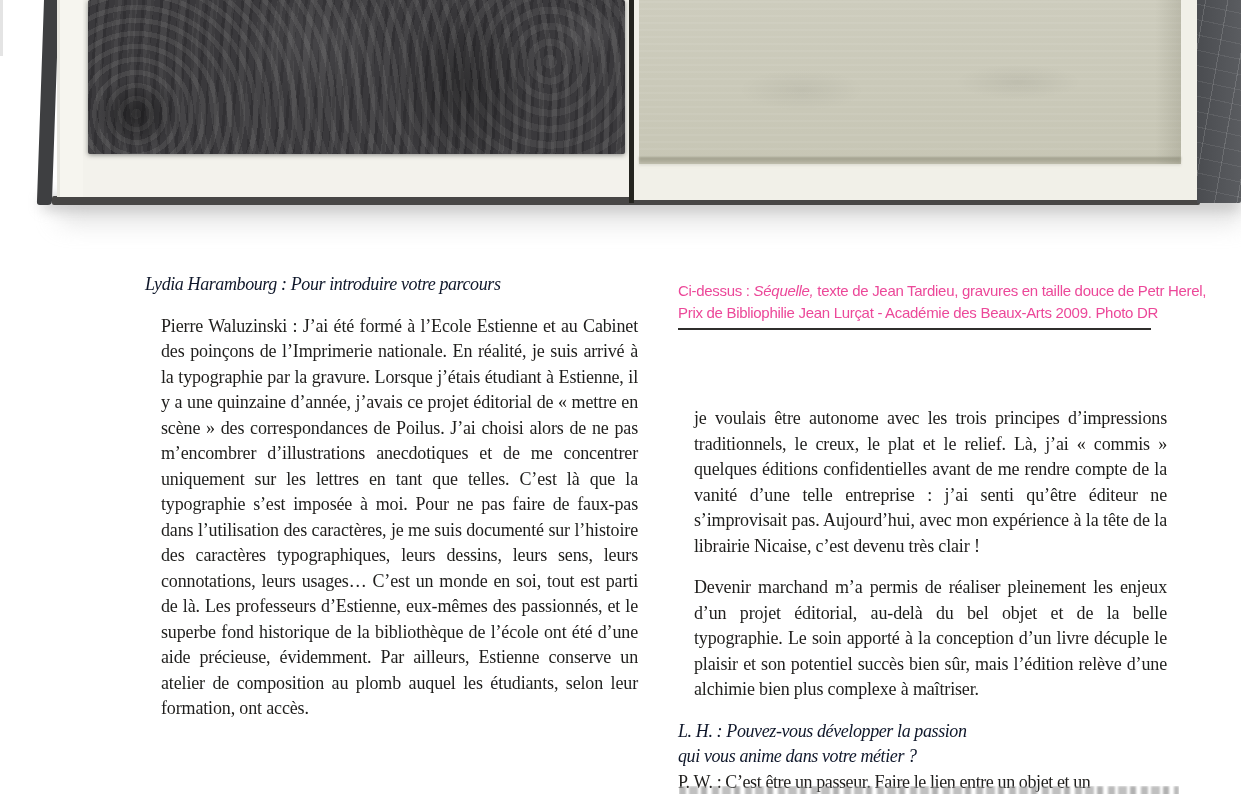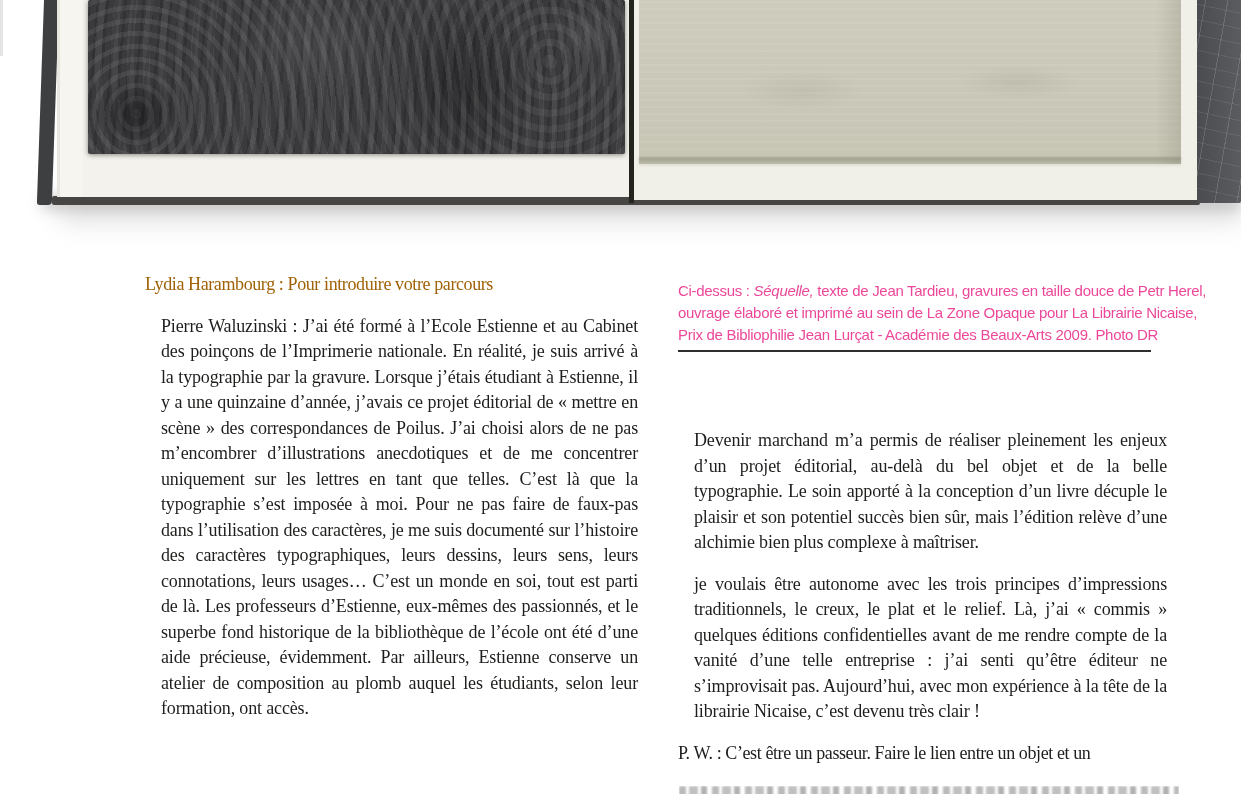--- a/index.html
+++ b/index.html
@@ -42,21 +42,21 @@
   .right-cover{left:1197px;top:0;width:44px;height:203px;border-radius:0 0 2px 0;
     background:
       repeating-linear-gradient(100deg, transparent 0 8px, rgba(255,255,255,.14) 8px 9px, transparent 9px 22px),
       repeating-linear-gradient(12deg, transparent 0 14px, rgba(255,255,255,.08) 14px 15px),
       linear-gradient(90deg,#4a4c50,#5a5c60);}
   
   .col{position:absolute;color:#1f1e1c;font-size:18px;line-height:25.5px;letter-spacing:-0.15px;}
   .col p{margin:16px;text-align:justify;}
   .col-left{left:145px;top:272px;width:509px;}
   .col-right{left:678px;top:280px;width:505px;}
-  .q-line{color:#a16207;white-space:nowrap;letter-spacing:-0.4px;}
+  .q-line{font-style:italic;color:#0f172a;white-space:nowrap;letter-spacing:-0.4px;}
   .caption{font-family:"Liberation Sans",sans-serif;font-size:15px;line-height:22px;
     color:#ec4899;letter-spacing:-0.3px;}
   .cap-line{white-space:nowrap;}
   .rule{border:0;margin:4px 0 0 0;width:473px;height:2px;background:#2f2e2c;}
   .rbody{margin-top:76px;}
   .q-block{margin-top:14px;}
   .pw-line{white-space:nowrap;letter-spacing:-0.4px;}
   .cutoff{position:absolute;left:679px;top:786px;width:500px;height:8px;overflow:hidden;}
   .cutoff-ink{width:100%;height:14px;filter:blur(1.1px);opacity:.75;
     background:repeating-linear-gradient(90deg,#a3a3a3 0 7px,transparent 7px 10px,#ababab 10px 19px,transparent 19px 22px,#989898 22px 28px,transparent 28px 33px);}
@@ -82,27 +82,30 @@
   </figure>
 
   <section class="col col-left">
     <div class="q-line">Lydia Harambourg : Pour introduire votre parcours</div>
     <p>Pierre Waluzinski : J’ai été formé à l’Ecole Estienne et au Cabinet des poinçons de l’Imprimerie nationale. En réalité, je suis arrivé à la typographie par la gravure. Lorsque j’étais étudiant à Estienne, il y a une quinzaine d’année, j’avais ce projet éditorial de « mettre en scène » des correspondances de Poilus. J’ai choisi alors de ne pas m’encombrer d’illustrations anecdotiques et de me concentrer uniquement sur les lettres en tant que telles. C’est là que la typographie s’est imposée à moi. Pour ne pas faire de faux-pas dans l’utilisation des caractères, je me suis documenté sur l’histoire des caractères typographiques, leurs dessins, leurs sens, leurs connotations, leurs usages… C’est un monde en soi, tout est parti de là. Les professeurs d’Estienne, eux-mêmes des passionnés, et le superbe fond historique de la bibliothèque de l’école ont été d’une aide précieuse, évidemment. Par ailleurs, Estienne conserve un atelier de composition au plomb auquel les étudiants, selon leur formation, ont accès.</p>
   </section>
 
   <section class="col col-right">
     <div class="caption">
       <div class="cap-line"><span>Ci-dessus : </span><i>Séquelle,</i><span> texte de Jean Tardieu, gravures en taille douce de Petr Herel,</span></div>
-      <div class="cap-line">ouvrage élaboré et imprimé au sein de La Zone Opaque pour La Librairie Nicaise,</div>
       <div class="cap-line">Prix de Bibliophilie Jean Lurçat - Académie des Beaux-Arts 2009. Photo DR</div>
     </div>
     <hr class="rule">
     <div class="rbody">
+      <p>je voulais être autonome avec les trois principes d’impressions traditionnels, le creux, le plat et le relief. Là, j’ai « commis » quelques éditions confidentielles avant de me rendre compte de la vanité d’une telle entreprise : j’ai senti qu’être éditeur ne s’improvisait pas. Aujourd’hui, avec mon expérience à la tête de la librairie Nicaise, c’est devenu très clair !</p>
       <p>Devenir marchand m’a permis de réaliser pleinement les enjeux d’un projet éditorial, au-delà du bel objet et de la belle typographie. Le soin apporté à la conception d’un livre décuple le plaisir et son potentiel succès bien sûr, mais l’édition relève d’une alchimie bien plus complexe à maîtriser.</p>
-      <p>je voulais être autonome avec les trois principes d’impressions traditionnels, le creux, le plat et le relief. Là, j’ai « commis » quelques éditions confidentielles avant de me rendre compte de la vanité d’une telle entreprise : j’ai senti qu’être éditeur ne s’improvisait pas. Aujourd’hui, avec mon expérience à la tête de la librairie Nicaise, c’est devenu très clair !</p>
+      <div class="q-block">
+        <div class="q-line">L. H. : Pouvez-vous développer la passion</div>
+        <div class="q-line">qui vous anime dans votre métier ?</div>
+      </div>
       <div class="pw-line">P. W. : C’est être un passeur. Faire le lien entre un objet et un</div>
     </div>
   </section>
 
   <div class="cutoff">
     <div class="cutoff-ink"></div>
   </div>
 
 </div>
 

